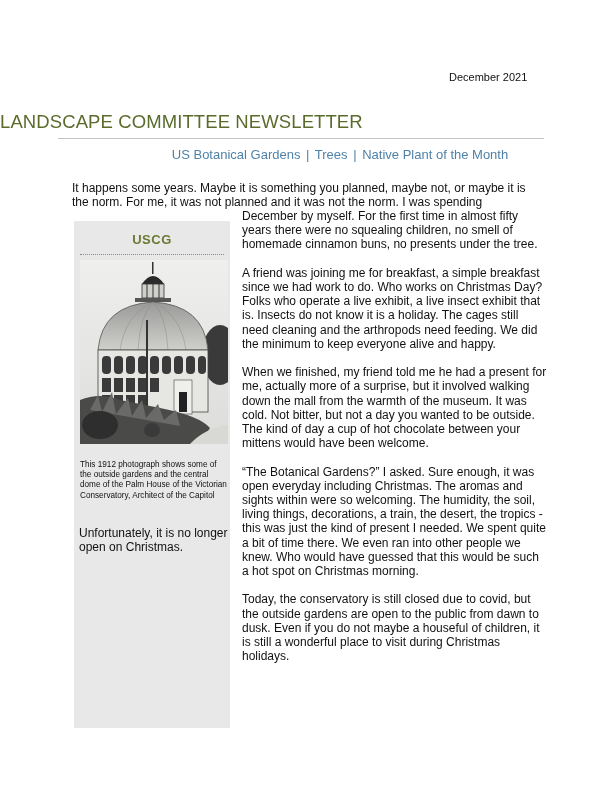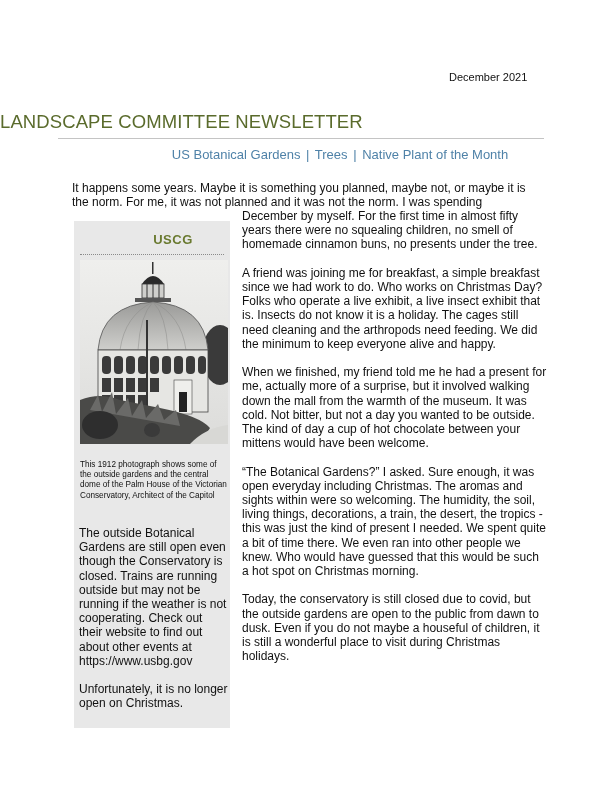--- a/index.html
+++ b/index.html
@@ -11,21 +11,21 @@
   .rule { position: absolute; top: 138px; left: 58px; width: 486px; height: 0;
           border-top: 1px solid #c4c4c4; }
   .subnav { position: absolute; top: 147px; left: 0; width: 600px; text-align: center;
             font-size: 13px; color: #4f82a8; margin-left: 40px; }
   .subnav span.sep { color: #4f82a8; margin: 0 2px; }
   .intro { position: absolute; top: 181px; left: 72px; width: 470px; font-size: 12px;
            line-height: 14.3px; }
   .sidebar { position: absolute; top: 221px; left: 74px; width: 156px; height: 507px;
              background: #e8e8e8; }
   .sb-head { position: absolute; top: 11px; left: 0; width: 156px; text-align: center;
-             font-size: 13px; font-weight: bold; color: #6a7a30; letter-spacing: 0.5px; padding-left: 21px; }
+             font-size: 13px; font-weight: bold; color: #6a7a30; letter-spacing: 0.5px; }
   .sb-dots { position: absolute; top: 33px; left: 6px; width: 144px; border-top: 1px dotted #8a8a8a; }
   .photo { position: absolute; top: 39px; left: 6px; width: 148px; height: 184px;
            background: #f0f0ee; overflow: hidden; }
   .caption { position: absolute; top: 239px; left: 6px; width: 150px; font-size: 8.2px;
              line-height: 10.2px; color: #111; }
   .sb-body { position: absolute; top: 305px; left: 5px; width: 150px; font-size: 12px;
              line-height: 14.2px; color: #111; }
   .sb-body p { margin: 0 0 14px 0; }
   .main { position: absolute; top: 209px; left: 242px; width: 305px; font-size: 12px;
           line-height: 14.2px; }
@@ -113,21 +113,20 @@
 
       <path d="M0 140 Q20 132 40 140 L80 148 Q120 156 130 168 L120 184 L0 184 Z" fill="#4a4a48"></path>
       <path d="M10 150 L18 135 L22 152 L32 132 L36 154 L48 138 L52 156 L62 140 L66 158 L78 144 L84 160 L96 150 L100 166 Z" fill="#6a6a68"></path>
       <ellipse cx="20" cy="165" rx="18" ry="14" fill="#2e2e2e"></ellipse>
       <ellipse cx="72" cy="170" rx="8" ry="7" fill="#3a3a3a"></ellipse>
       <path d="M110 184 Q125 168 148 165 L148 184 Z" fill="#d8d8d5"></path>
     </svg>
   </div>
   <div class="caption">This 1912 photograph shows some of the outside gardens and the central dome of the Palm House of the Victorian Conservatory, Architect of the Capitol</div>
   <div class="sb-body">
-    <p>The outside Botanical Gardens are still open even though the Conservatory is closed. Trains are running outside but may not be running if the weather is not cooperating.  Check out their website to find out about other events at https://www.usbg.gov</p>
     <p>Unfortunately, it is no longer open on Christmas.</p>
   </div>
 </div>
 
 <div class="main">
   <p>December by myself.  For the first time in almost fifty years there were no squealing children, no smell of homemade cinnamon buns, no presents under the tree.</p>
   <p>A friend was joining me for breakfast, a simple breakfast since we had work to do.  Who works on Christmas Day?  Folks who operate a live exhibit, a live insect exhibit that is.  Insects do not know it is a holiday.  The cages still need cleaning and the arthropods need feeding.  We did the minimum to keep everyone alive and happy.</p>
   <p>When we finished, my friend told me he had a present for me, actually more of a surprise, but it involved walking down the mall from the warmth of the museum.  It was cold.  Not bitter, but not a day you wanted to be outside. The kind of day a cup of hot chocolate between your mittens would have been welcome.</p>
   <p>“The Botanical Gardens?”  I asked.  Sure enough, it was open everyday including Christmas.  The aromas and sights within were so welcoming.  The humidity, the soil, living things, decorations, a train, the desert, the tropics - this was just the kind of present I needed.  We spent quite a bit of time there.  We even ran into other people we knew.  Who would have guessed that this would be such a hot spot on Christmas morning.</p>
   <p>Today, the conservatory is still closed due to covid, but the outside gardens are open to the public from dawn to dusk.  Even if you do not maybe a houseful of children, it is still a wonderful place to visit during Christmas holidays.</p>

